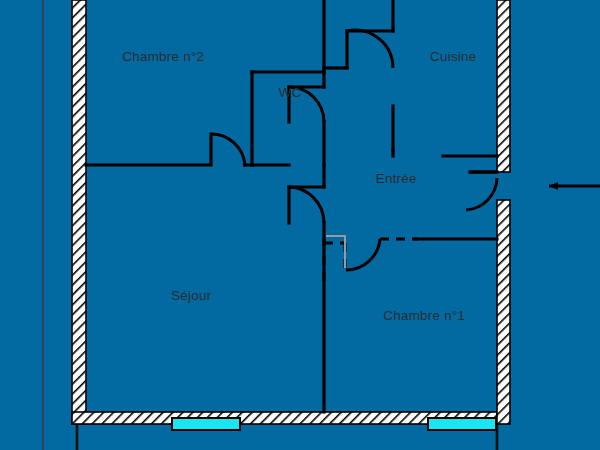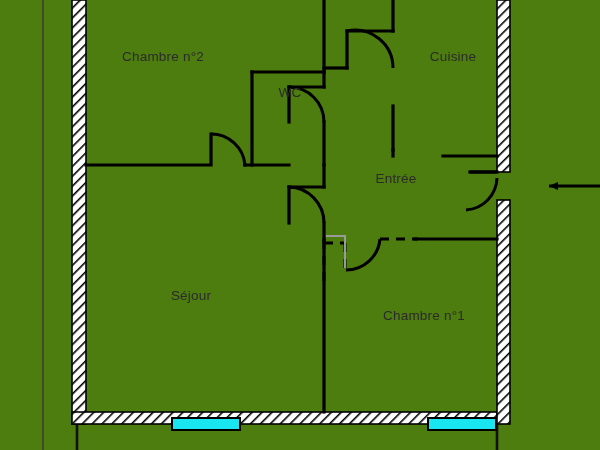--- a/index.html
+++ b/index.html
@@ -10,21 +10,21 @@
   body {
     width: 600px;
     height: 450px;
     font-family: "Liberation Sans", sans-serif;
     overflow: hidden;
   }
   #floorplan-root {
     position: relative;
     width: 600px;
     height: 450px;
-    background: #4d7c0f;
+    background: #0369a1;
   }
   #plan-svg {
     display: block;
     width: 600px;
     height: 450px;
   }
   .room-label {
     font-family: "Liberation Sans", sans-serif;
     font-size: 13.5px;
     fill: #2b2b2b;

